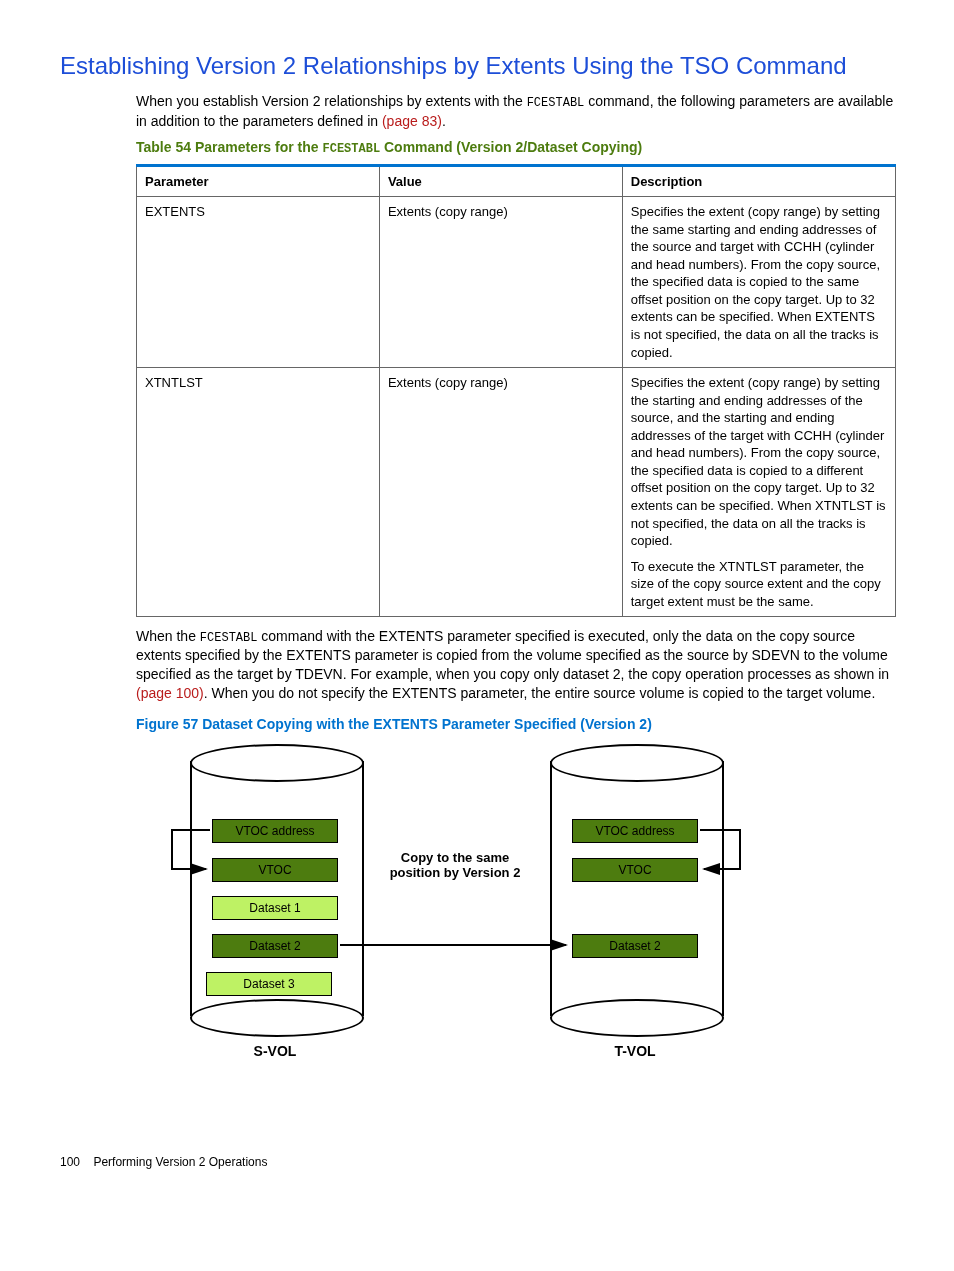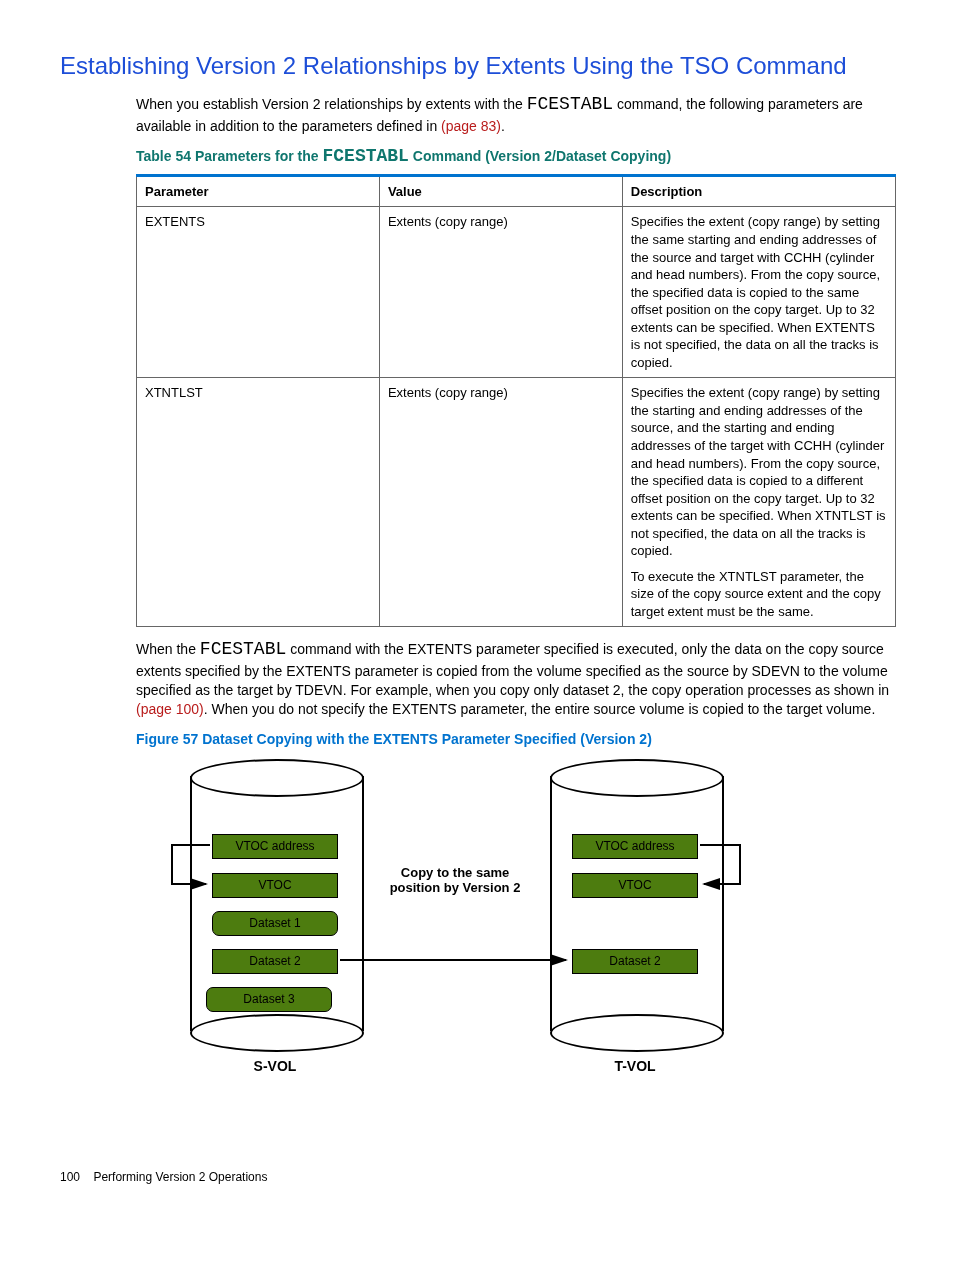--- a/index.html
+++ b/index.html
@@ -18,27 +18,27 @@
     font-weight: 300;
     font-size: 24px;
     margin: 0 0 10px 0;
     font-family: Arial, Helvetica, sans-serif;
   }
   .body-text {
     margin: 0 0 8px 76px;
   }
   .mono {
     font-family: "Courier New", monospace;
-    font-size: 18px;
+    font-size: 12px;
   }
   .link {
     color: #b91c1c;
   }
   .table-caption {
-    color: #0f766e;
+    color: #4d7c0f;
     font-weight: bold;
     font-size: 14px;
     margin: 6px 0 6px 76px;
   }
   .figure-caption {
     color: #0073cf;
     font-weight: bold;
     font-size: 14px;
     margin: 12px 0 10px 76px;
   }
@@ -106,21 +106,21 @@
   .slot {
     position: absolute;
     border: 1px solid #000;
     font-size: 12px;
     text-align: center;
     padding: 3px 0;
     z-index: 3;
     box-sizing: border-box;
   }
   .slot.blue { background: #4d7c0f; color: #000; }
-  .slot.white { background: #4d7c0f; border-radius: 7px; }
+  .slot.white { background: #bef264; }
   .cyl-label {
     position: absolute;
     top: 298px;
     width: 170px;
     text-align: center;
     font-weight: bold;
     font-size: 14px;
   }
   .arrow-caption {
     position: absolute;

